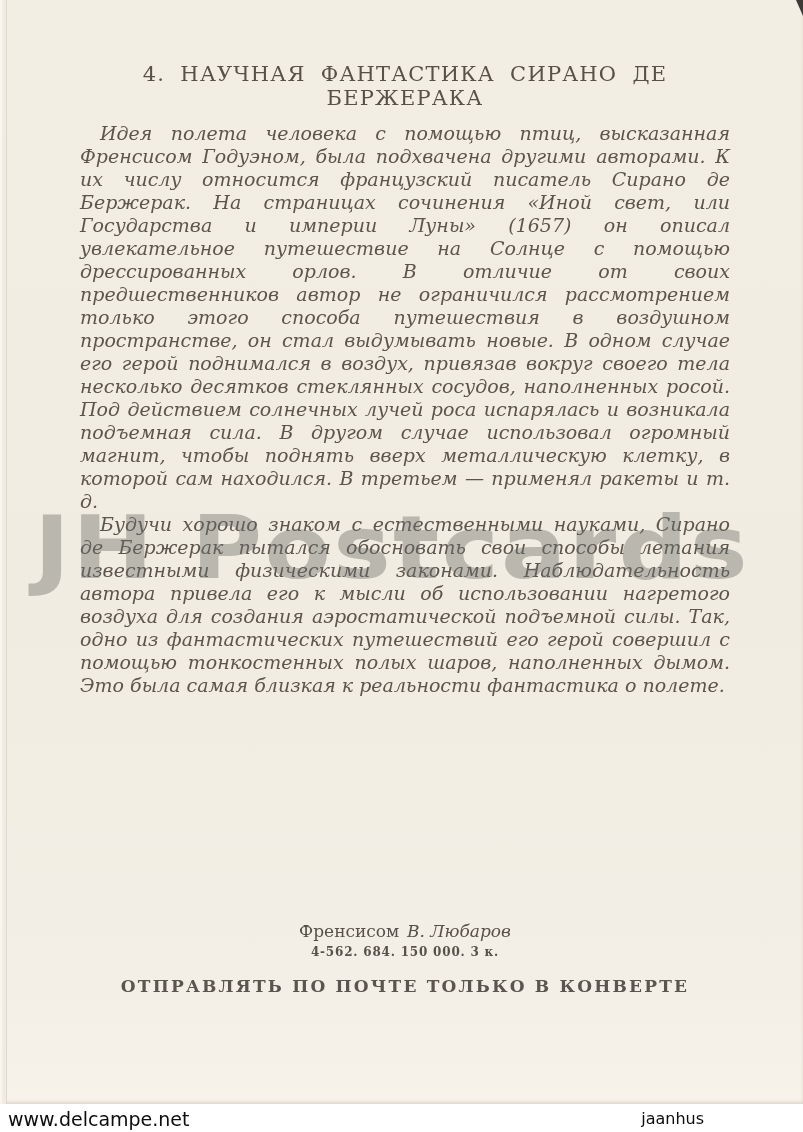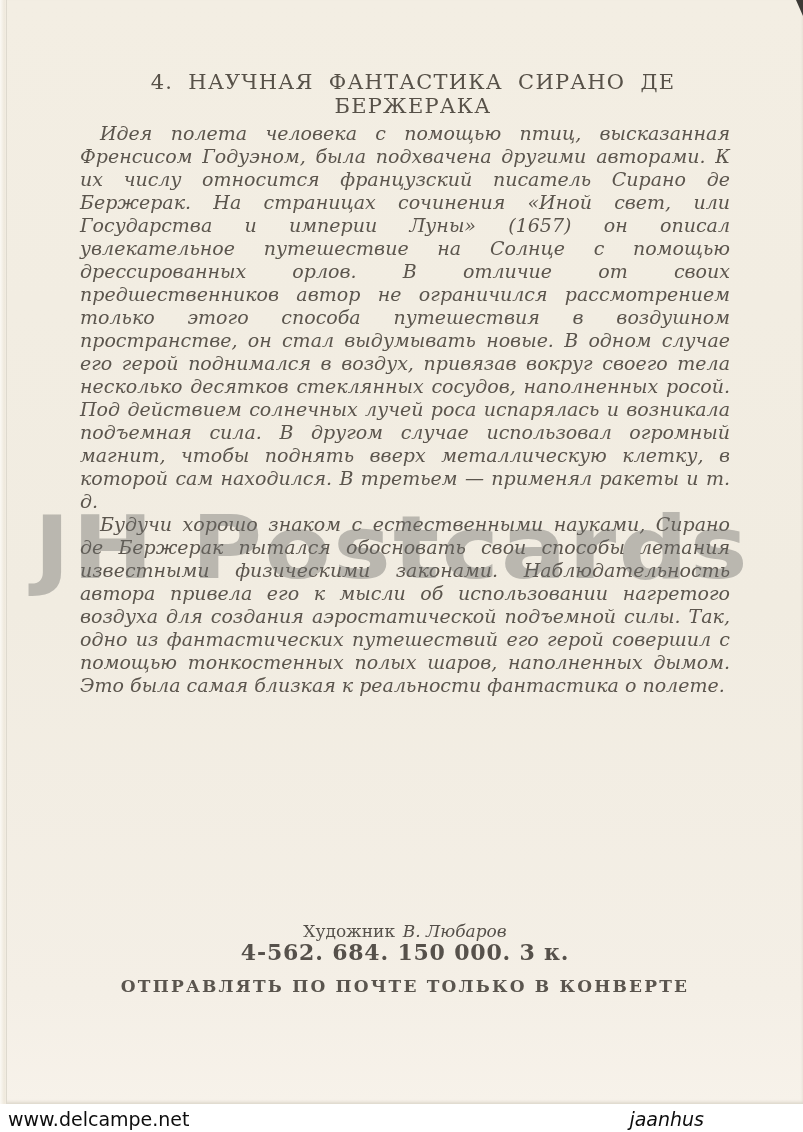--- a/index.html
+++ b/index.html
@@ -22,21 +22,21 @@
     position:absolute;left:0;top:0;width:6px;height:1104px;
     background:linear-gradient(90deg,#fbf9f4 0%,#efe9dd 70%,#f2ede2 100%);
     border-right:1px solid rgba(170,160,140,0.35);
   }
   .corner-tr{
     position:absolute;right:0;top:0;width:7px;height:16px;
     background:#3c3a36;
     clip-path:polygon(100% 0,0 0,100% 100%);
   }
   .title{
-    position:absolute;left:80px;top:62px;width:650px;margin:8px;
+    position:absolute;left:80px;top:62px;width:650px;margin:0;
     text-align:center;
     font-size:21px;font-weight:normal;
     letter-spacing:1.2px;word-spacing:0.35em;
     color:#575148;
   }
   .body{
     position:absolute;left:80px;top:122px;width:650px;
     font-size:19px;line-height:23px;
     color:#5b554d;
     text-align:justify;
@@ -56,33 +56,33 @@
     z-index:5;
   }
   .colophon{
     position:absolute;left:80px;top:920px;width:650px;
     text-align:center;color:#55504a;
   }
   .colophon .artist{font-size:17px;line-height:23px;}
   .colophon .artist .lbl{margin-right:0.45em;}
   .colophon .artist i{}
   .colophon .pub{font-size:17.5px;line-height:20px;letter-spacing:0.8px;font-weight:bold;color:#56514b;}
-  .colophon .code{font-size:22px;line-height:19px;letter-spacing:0.8px;font-weight:bold;color:#56514b;}
+  .colophon .code{font-size:12px;line-height:19px;letter-spacing:0.8px;font-weight:bold;color:#56514b;}
   .colophon .notice{margin-top:14px;font-size:17px;letter-spacing:2.2px;font-weight:bold;color:#5a554e;}
   .footer{
     position:absolute;left:0;bottom:0;width:716px;height:28px;
     background:#ffffff;
     font-family:"DejaVu Sans",sans-serif;
     color:#0d0d0d;
     display:flex;align-items:flex-end;justify-content:space-between;
     box-sizing:border-box;
     padding:0 12px 2px 8px;
   }
   .footer .url{font-size:19px;line-height:22px;}
-  .footer .seller{font-size:19px;line-height:22px;font-style:italic;}
+  .footer .seller{font-size:16px;line-height:22px;}
 </style>
 </head>
 <body>
 
 <div class="page">
 
   <div class="card">
     <div class="edge-left"></div>
     <div class="corner-tr"></div>
 
@@ -90,21 +90,21 @@
 
     <div class="body">
       <p>Идея полета человека с помощью птиц, высказанная Френсисом Годуэном, была подхвачена другими авторами. К их числу относится французский писатель Сирано де Бержерак. На страницах сочинения «Иной свет, или Государства и империи Луны» (1657) он описал увлекательное путешествие на Солнце с помощью дрессированных орлов. В отличие от своих предшественников автор не ограничился рассмотрением только этого способа путешествия в воздушном пространстве, он стал выдумывать новые. В одном случае его герой поднимался в воздух, привязав вокруг своего тела несколько десятков стеклянных сосудов, наполненных росой. Под действием солнечных лучей роса испарялась и возникала подъемная сила. В другом случае использовал огромный магнит, чтобы поднять вверх металлическую клетку, в которой сам находился. В третьем — применял ракеты и т. д.</p>
       <p>Будучи хорошо знаком с естественными науками, Сирано де Бержерак пытался обосновать свои способы летания известными физическими законами. Наблюдательность автора привела его к мысли об использовании нагретого воздуха для создания аэростатической подъемной силы. Так, одно из фантастических путешествий его герой совершил с помощью тонкостенных полых шаров, наполненных дымом. Это была самая близкая к реальности фантастика о полете.</p>
     </div>
 
     <div class="watermark">JH Postcards</div>
 
     <div class="colophon">
       <div class="artist">
-        <span class="lbl">Художник</span><i>В. Любаров</i>
+        <span class="lbl">Френсисом</span><i>В. Любаров</i>
       </div>
       <div class="code">4-562. 684. 150 000. 3 к.</div>
       <div class="notice">ОТПРАВЛЯТЬ ПО ПОЧТЕ ТОЛЬКО В КОНВЕРТЕ</div>
     </div>
   </div>
 
   <div class="footer">
     <span class="url">www.delcampe.net</span>
     <span class="seller">jaanhus</span>
   </div>

